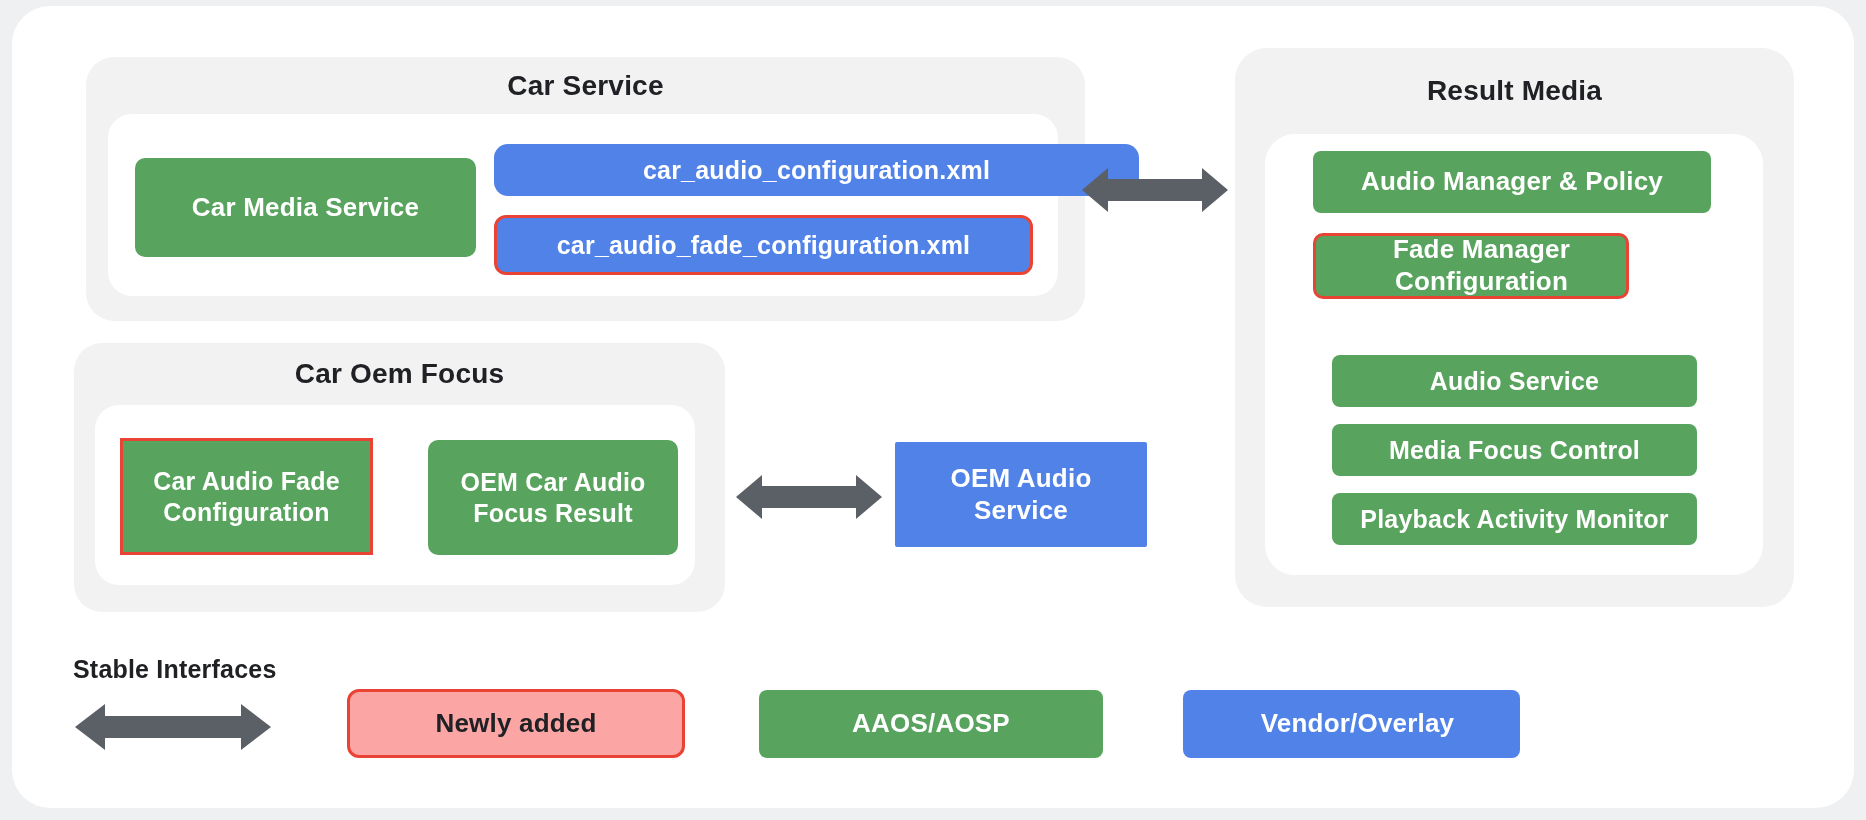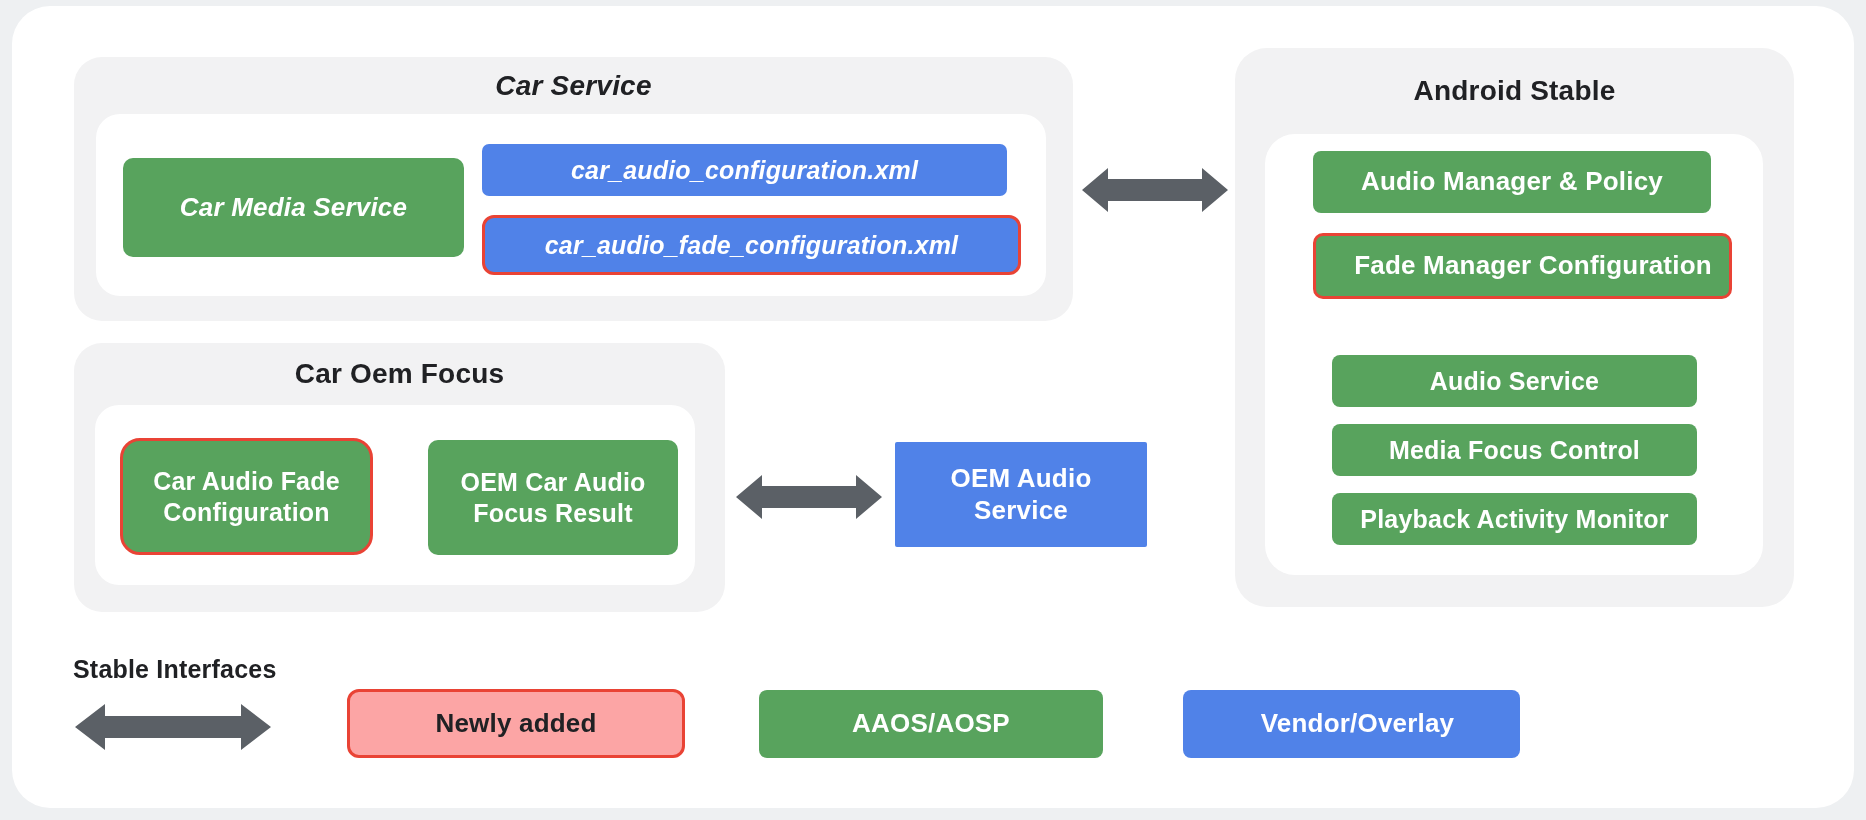--- a/index.html
+++ b/index.html
@@ -33,50 +33,50 @@
   .red-b{border:3px solid #e94335;}
   .dark-text{color:#202124;}
   .arrow{position:absolute;}
   .arrow svg{display:block;}
 </style>
 </head>
 <body>
 
 <div class="card"></div>
 
-<div class="panel" style="left:74px;top:57px;width:999px;height:264px;font-style:italic;">
+<div class="panel" style="left:86px;top:57px;width:999px;height:264px;">
   <div class="panel-title" style="top:13px;">Car Service</div>
   <div class="inner" style="left:22px;top:57px;width:950px;height:182px;">
     <div class="box green" style="left:27px;top:44px;width:341px;height:99px;border-radius:10px;font-size:26px;">Car Media Service</div>
-    <div class="box blue" style="left:386px;top:30px;width:525px;height:52px;border-radius:7px;font-size:25px;">car_audio_configuration.xml</div>
+    <div class="box blue" style="left:386px;top:30px;width:645px;height:52px;border-radius:14px;font-size:25px;">car_audio_configuration.xml</div>
     <div class="box blue red-b" style="left:386px;top:101px;width:539px;height:60px;border-radius:12px;font-size:25px;">car_audio_fade_configuration.xml</div>
   </div>
 </div>
 
 <div class="arrow" style="left:1082px;top:168px;">
   <svg width="146" height="44" viewBox="0 0 146 44">
     <polygon fill="#5b6066" points="0,22 26,0 26,11 120,11 120,0 146,22 120,44 120,33 26,33 26,44"></polygon>
   </svg>
 </div>
 
 <div class="panel" style="left:1235px;top:48px;width:559px;height:559px;border-radius:32px;">
-  <div class="panel-title" style="top:27px;">Android Stable</div>
+  <div class="panel-title" style="top:27px;">Result Media</div>
   <div class="inner" style="left:30px;top:86px;width:498px;height:441px;border-radius:30px;">
     <div class="box green" style="left:48px;top:17px;width:398px;height:62px;border-radius:8px;font-size:26px;">Audio Manager &amp; Policy</div>
-    <div class="box green red-b" style="left:48px;top:99px;width:419px;height:66px;border-radius:10px;font-size:26px;padding-left:21px;">Fade Manager Configuration</div>
+    <div class="box green red-b" style="left:48px;top:99px;width:316px;height:66px;border-radius:10px;font-size:26px;padding-left:21px;">Fade Manager Configuration</div>
     <div class="box green" style="left:67px;top:221px;width:365px;height:52px;border-radius:8px;font-size:25px;">Audio Service</div>
     <div class="box green" style="left:67px;top:290px;width:365px;height:52px;border-radius:8px;font-size:25px;">Media Focus Control</div>
     <div class="box green" style="left:67px;top:359px;width:365px;height:52px;border-radius:8px;font-size:25px;">Playback Activity Monitor</div>
   </div>
 </div>
 
 <div class="panel" style="left:74px;top:343px;width:651px;height:269px;">
   <div class="panel-title" style="top:15px;">Car Oem Focus</div>
   <div class="inner" style="left:21px;top:62px;width:600px;height:180px;">
-    <div class="box green red-b" style="left:25px;top:33px;width:253px;height:117px;border-radius:20px;font-size:25px;padding:0 20px;">Car Audio Fade Configuration</div>
+    <div class="box green red-b" style="left:25px;top:33px;width:253px;height:117px;border-radius:0;font-size:25px;padding:0 20px;">Car Audio Fade Configuration</div>
     <div class="box green" style="left:333px;top:35px;width:250px;height:115px;border-radius:10px;font-size:25px;padding:0 22px;">OEM Car Audio Focus Result</div>
   </div>
 </div>
 
 <div class="arrow" style="left:736px;top:475px;">
   <svg width="146" height="44" viewBox="0 0 146 44">
     <polygon fill="#5b6066" points="0,22 26,0 26,11 120,11 120,0 146,22 120,44 120,33 26,33 26,44"></polygon>
   </svg>
 </div>
 

